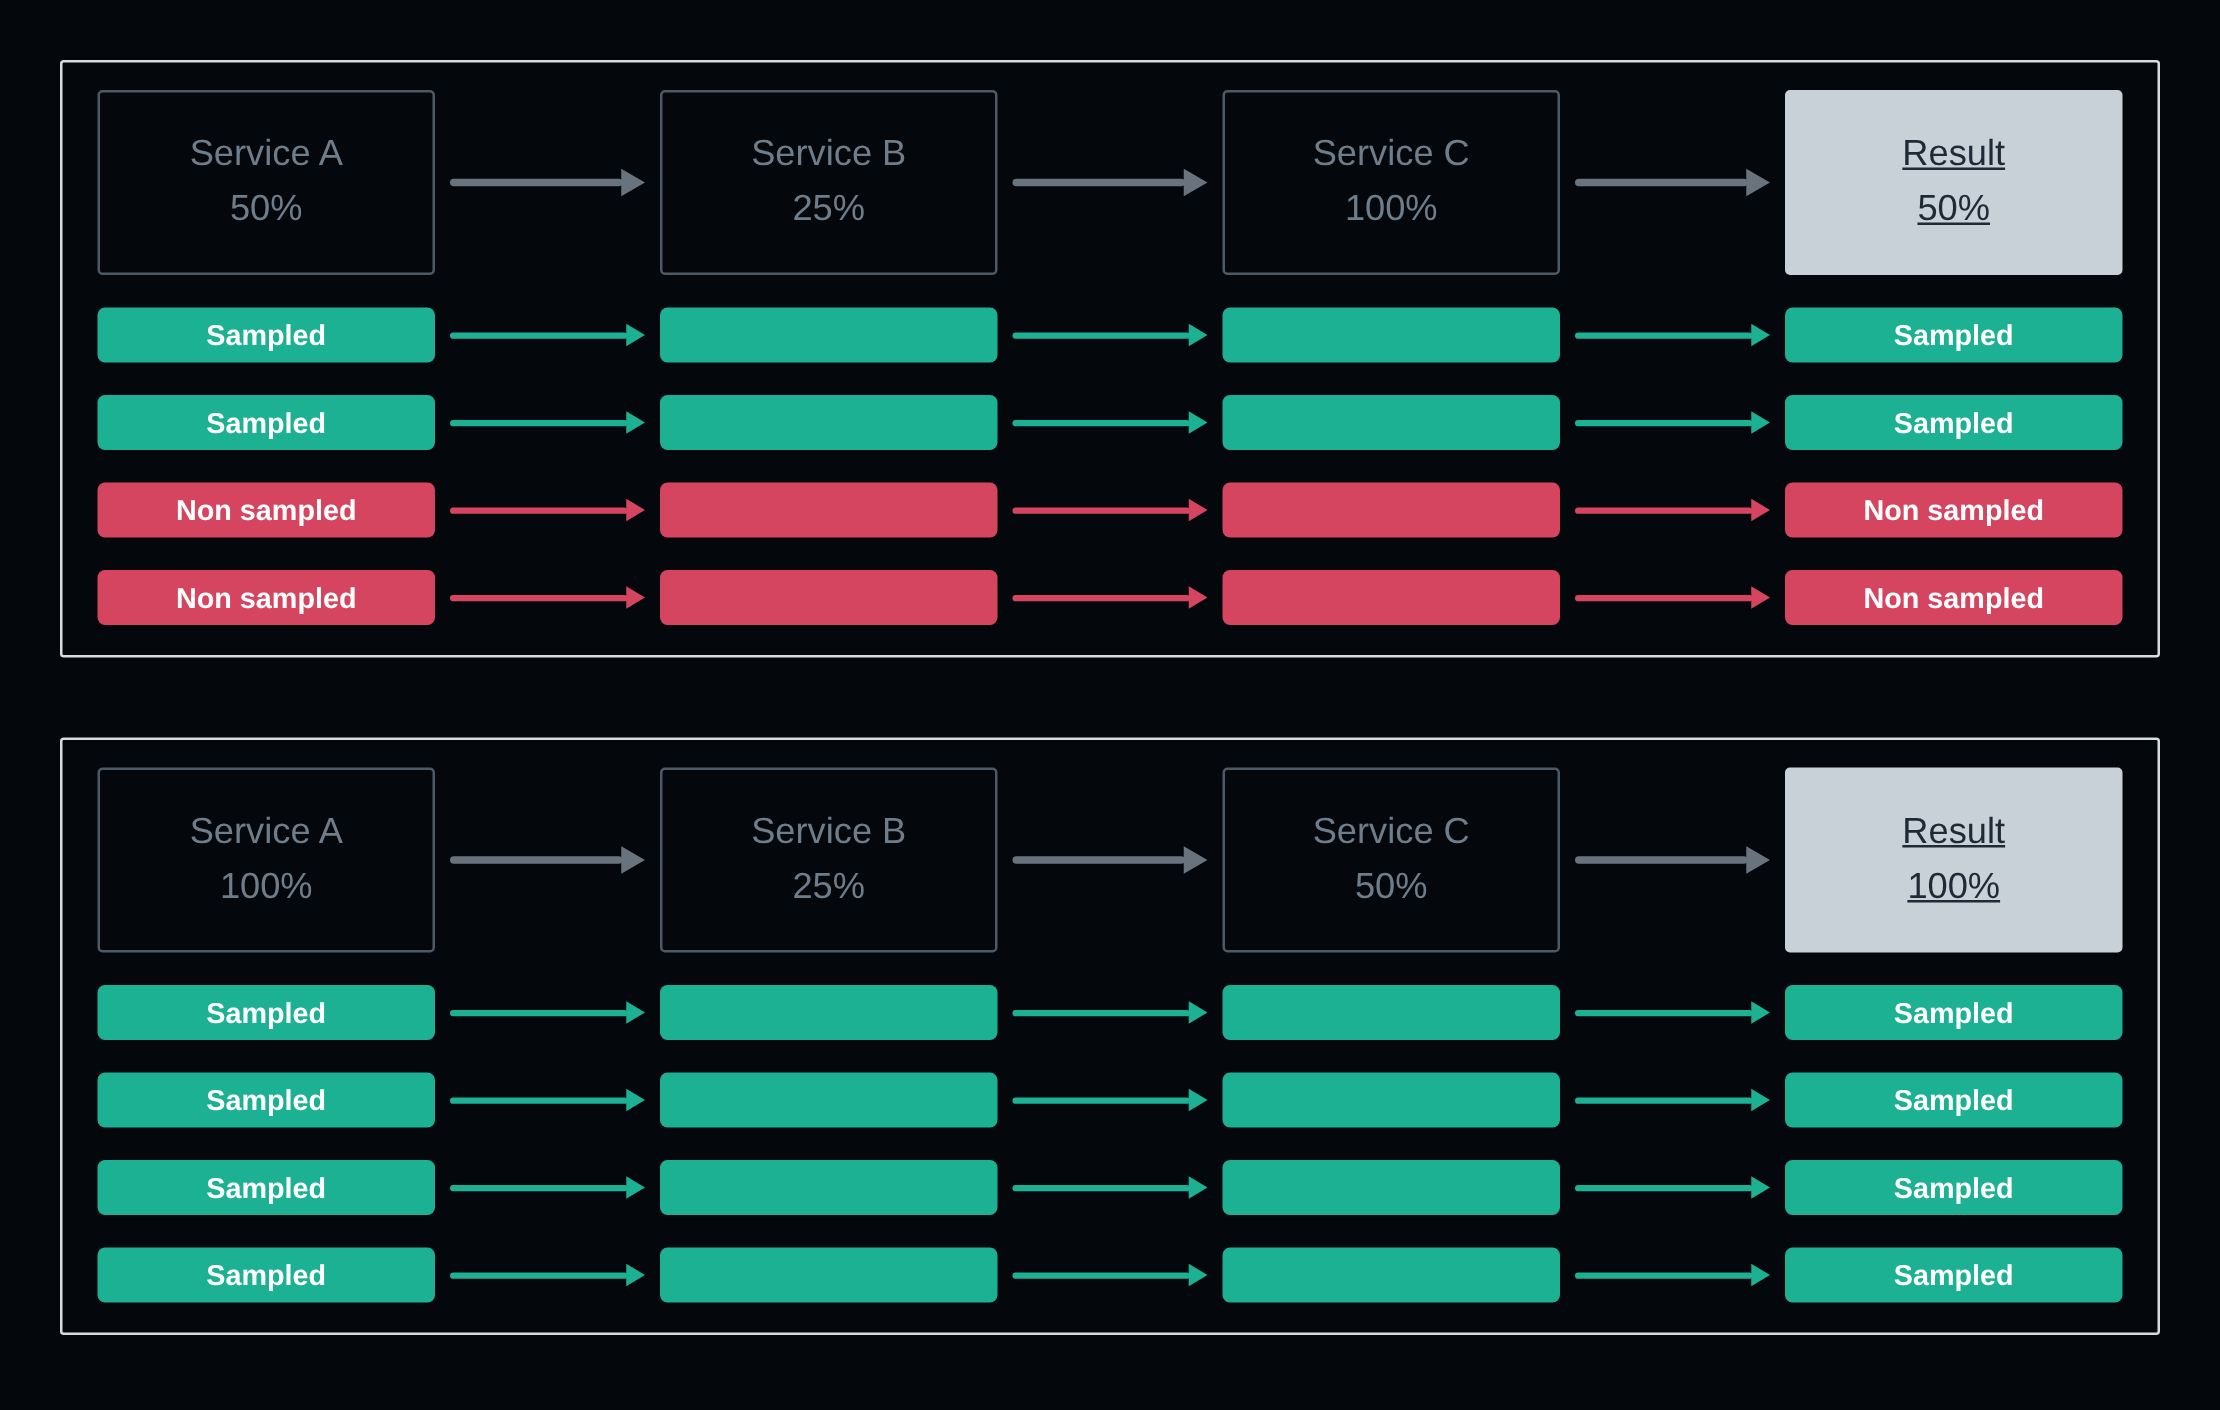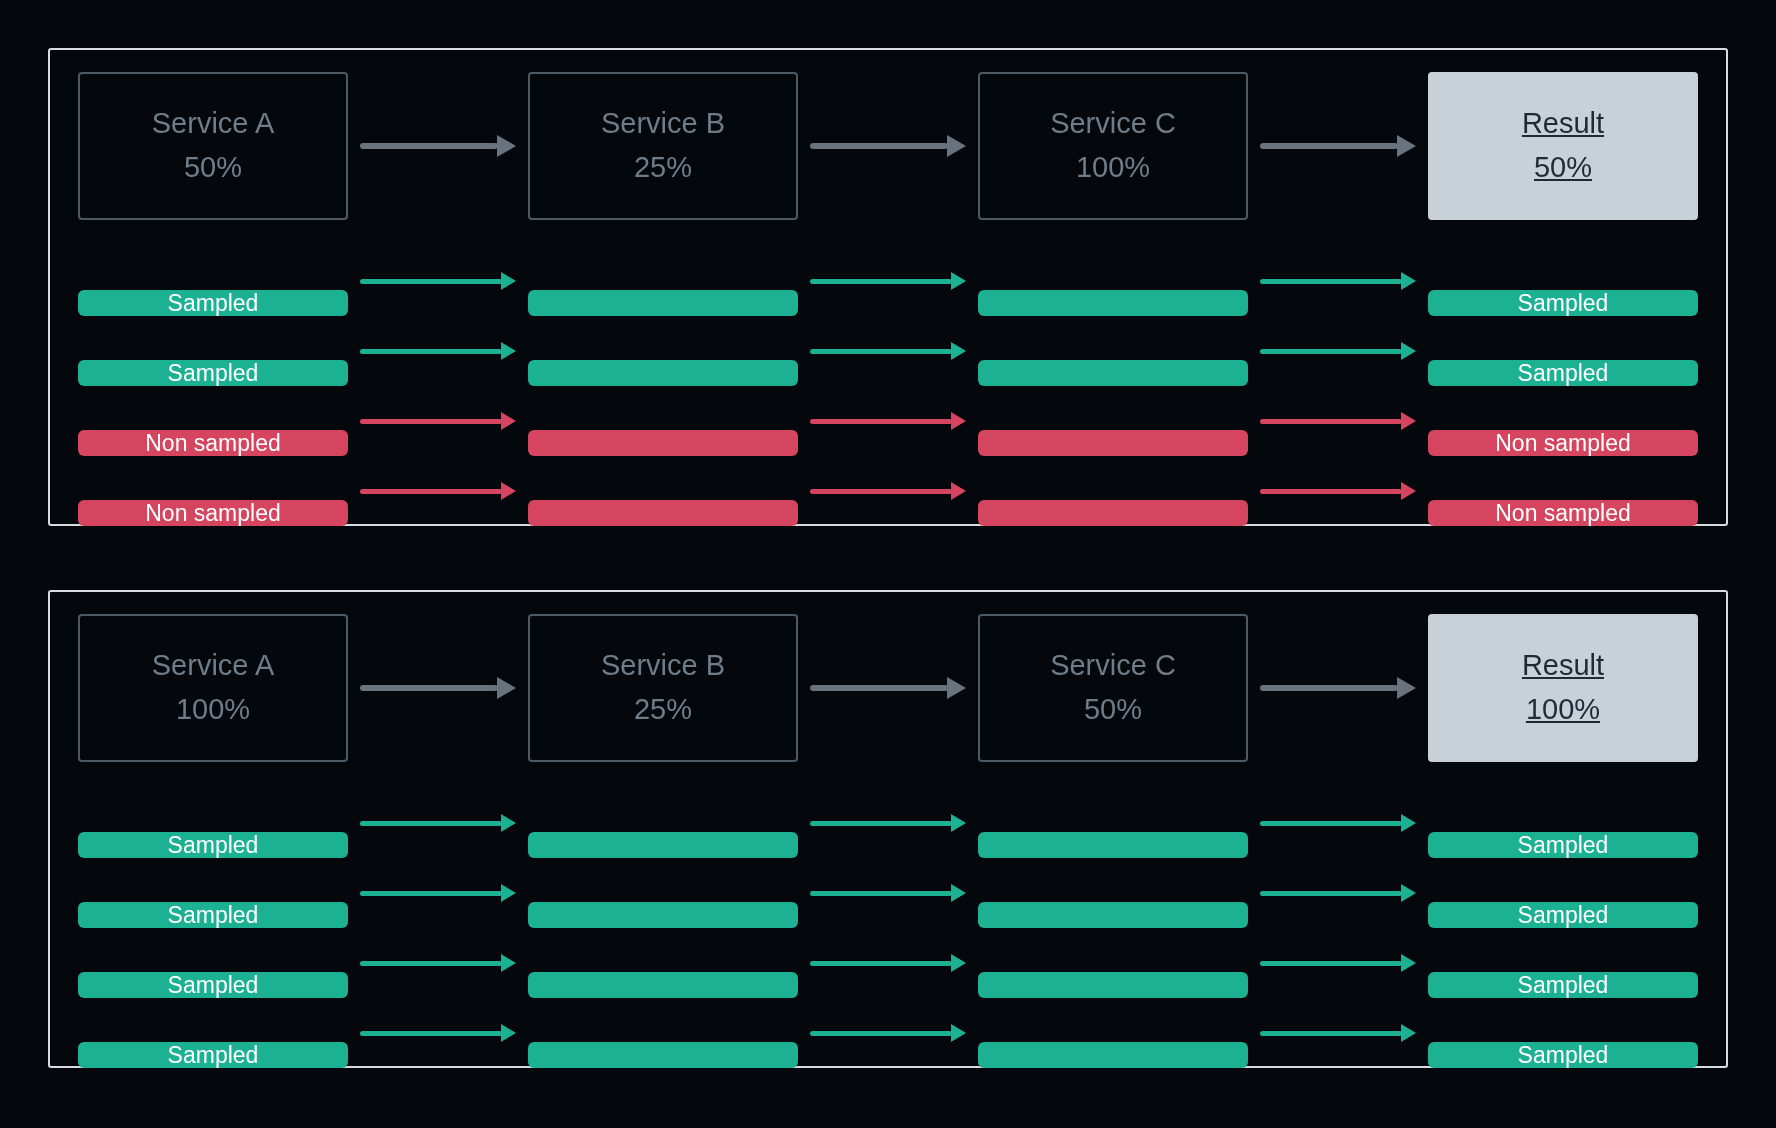--- a/index.html
+++ b/index.html
@@ -46,30 +46,29 @@
     line-height: 1.1;
   }
   .service-box.result {
     background: var(--result-bg, #c9d1d8);
     border-color: var(--result-bg, #c9d1d8);
     color: var(--result-text, #1f2a37);
     text-decoration: underline;
   }
 
   .pill {
-    height: 26px;
+    height: 44px;
     border-radius: 6px;
     display: flex;
     align-items: center;
     justify-content: center;
     font-size: 23px;
-    font-weight: 400;
+    font-weight: 700;
     color: var(--pill-text, #ffffff);
     white-space: nowrap;
-    margin-top: 44px;
   }
   .pill.sampled { background: var(--teal, #1cb193); }
   .pill.non-sampled { background: var(--red, #d6455f); }
 
   .arrow {
     display: flex;
     align-items: center;
     padding: 0 12px;
     width: 100%;
   }

